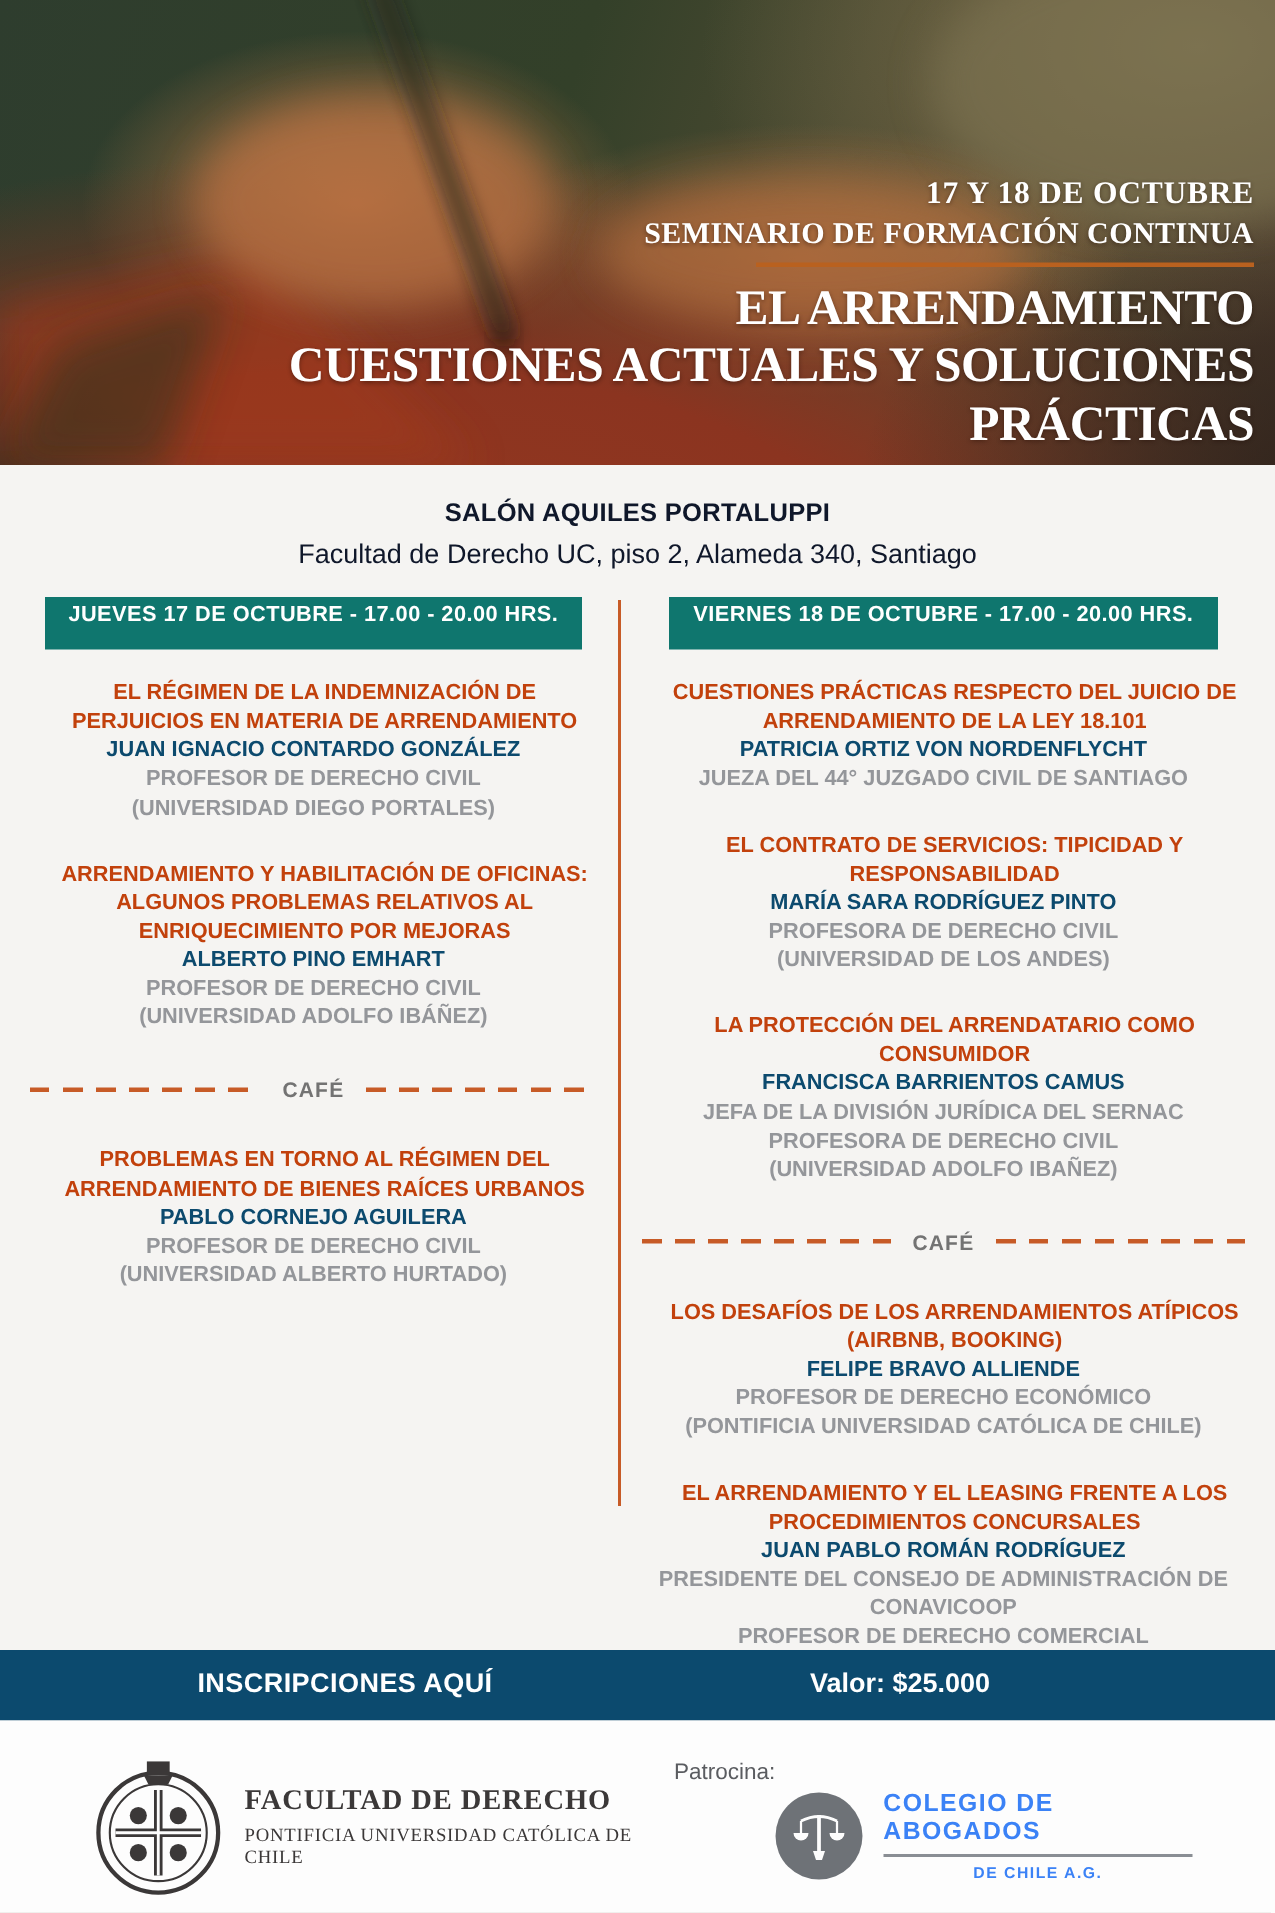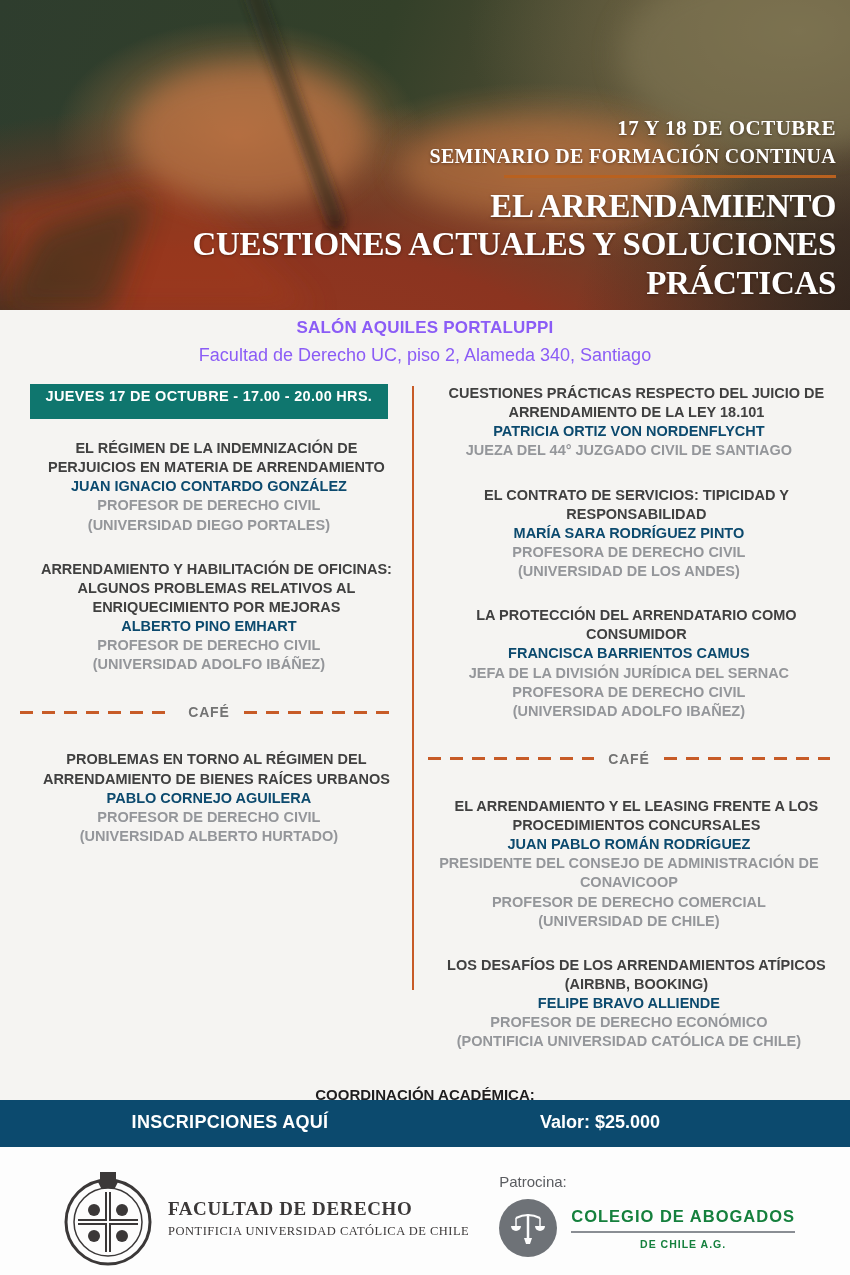--- a/index.html
+++ b/index.html
@@ -27,39 +27,39 @@
     position:absolute; right:14px; bottom:8px; left:0;
     display:flex; flex-direction:column; align-items:flex-end;
     color:#fff; text-align:right; text-shadow:0 1px 3px rgba(30,10,5,.45);font-family:Liberation Serif, serif;
   }
   .hero-date   { font-size:21px; font-weight:700; letter-spacing:.5px; }
   .hero-series { font-size:20px; font-weight:600; letter-spacing:.3px; margin-top:4px; }
   .hero-underline { width:332px; height:3px; background:#b9611f; margin:7px 0 9px; }
   .hero-title  { font-size:33px; font-weight:700; letter-spacing:-.3px; line-height:1.16; }
 
   
-  .venue { text-align:center; padding-top:8px; color:#8b5cf6; }
+  .venue { text-align:center; padding-top:22px; color:#0f172a; }
   .venue-hall    { font-size:17px; font-weight:600; letter-spacing:.2px; }
   .venue-address { font-size:18px; font-weight:400; margin-top:7px; }
 
   
   .schedule {
     display:grid; grid-template-columns:1fr 2px 1.06fr;
     padding:18px 6px 0 6px; align-items:start;
   }
   .vline { width:2px; background:#c75b27; height:604px; margin-top:2px; }
   .col { padding:0 12px; }
   .datebar-wrap { text-align:center; margin:0 0 20px; }
   .datebar {
     display:inline-block; background:#0f766e; color:#fff;
     font-size:14.5px; font-weight:700; letter-spacing:.3px;
     padding:4px 16px 15px;
   }
   .session { text-align:center; margin-bottom:25px; line-height:1.32; }
-  .s-title   { font-size:14.5px; font-weight:700; color:#404040;margin-left:15px; }
+  .s-title   { font-size:14.5px; font-weight:700; color:#c2410c;margin-left:15px; }
   .s-speaker { font-size:14.5px; font-weight:700; color:#0c4a6e; }
   .s-role    { font-size:14.5px; font-weight:700; color:#94969a; }
   .s-affil   { font-size:14.5px; font-weight:700; color:#94969a; }
   .cafe { display:flex; align-items:center; gap:14px; margin:30px 2px 30px; }
   .cafe-line {
     flex:1; height:3px;
     background:repeating-linear-gradient(90deg,#c75b27 0 13px,transparent 13px 22px);
   }
   .cafe-label { font-size:14px; font-weight:700; color:#737373; letter-spacing:.8px; }
 
@@ -86,28 +86,28 @@
   
   .brands {
     position:absolute; left:0; right:0; top:1147px; bottom:0; background:#fdfdfd;
     display:flex; justify-content:space-between; padding:14px 55px 0 58px;
   }
   .brand-left { display:flex; align-items:center; gap:10px; }
   .crest { width:100px; height:100px; }
   .faculty-text { color:#3b3838; font-family:"Liberation Serif","DejaVu Serif",serif; }
   .faculty-name { font-size:19px; font-weight:700; letter-spacing:.6px; }
   .faculty-univ { font-size:12.5px; letter-spacing:.5px; margin-top:4px; }
-  .brand-right { display:flex; flex-direction:column; padding-top:12px; }
+  .brand-right { display:flex; flex-direction:row; padding-top:12px; }
   .sponsor-label { font-size:15px; color:#5a5c60; margin-bottom:9px; }
   .sponsor-row { display:flex; align-items:center; gap:14px; }
   .scales-circle {
     width:58px; height:58px; border-radius:50%; background:#6e7277;
     display:flex; align-items:center; justify-content:center; flex:0 0 auto;
   }
-  .sponsor-text { color:#15803d; }
+  .sponsor-text { color:#3b82f6; }
   .sponsor-name {
     font-size:16.5px; font-weight:700; letter-spacing:1px;
     border-bottom:2px solid #8a8e94; padding-bottom:5px;
   }
   .sponsor-sub { font-size:10.5px; font-weight:700; letter-spacing:1px; text-align:center; margin-top:5px; }
 </style>
 </head>
 <body>
 
 <div class="page">
@@ -173,20 +173,21 @@
         </div>
         <div class="session">
           <div class="s-title">PROBLEMAS EN TORNO AL RÉGIMEN DEL ARRENDAMIENTO DE BIENES RAÍCES URBANOS</div>
           <div class="s-speaker">PABLO CORNEJO AGUILERA</div>
           <div class="s-role">PROFESOR DE DERECHO CIVIL</div>
           <div class="s-affil">(UNIVERSIDAD ALBERTO HURTADO)</div>
         </div>
       </div>
     <div class="vline"></div>
     <div class="col" id="col-1">
+        <div class="datebar-wrap"><span class="datebar">VIERNES 18 DE OCTUBRE - 17.00 - 20.00 HRS.</span></div>
         <div class="session">
           <div class="s-title">CUESTIONES PRÁCTICAS RESPECTO DEL JUICIO DE ARRENDAMIENTO DE LA LEY 18.101</div>
           <div class="s-speaker">PATRICIA ORTIZ VON NORDENFLYCHT</div>
           <div class="s-role">JUEZA DEL 44° JUZGADO CIVIL DE SANTIAGO</div>
         </div>
         <div class="session">
           <div class="s-title">EL CONTRATO DE SERVICIOS: TIPICIDAD Y RESPONSABILIDAD</div>
           <div class="s-speaker">MARÍA SARA RODRÍGUEZ PINTO</div>
           <div class="s-role">PROFESORA DE DERECHO CIVIL</div>
           <div class="s-affil">(UNIVERSIDAD DE LOS ANDES)</div>
@@ -197,31 +198,31 @@
           <div class="s-role">JEFA DE LA DIVISIÓN JURÍDICA DEL SERNAC</div>
           <div class="s-role">PROFESORA DE DERECHO CIVIL</div>
           <div class="s-affil">(UNIVERSIDAD ADOLFO IBAÑEZ)</div>
         </div>
         <div class="cafe">
           <span class="cafe-line"></span>
           <span class="cafe-label">CAFÉ</span>
           <span class="cafe-line"></span>
         </div>
         <div class="session">
+          <div class="s-title">LOS DESAFÍOS DE LOS ARRENDAMIENTOS ATÍPICOS (AIRBNB, BOOKING)</div>
+          <div class="s-speaker">FELIPE BRAVO ALLIENDE</div>
+          <div class="s-role">PROFESOR DE DERECHO ECONÓMICO</div>
+          <div class="s-affil">(PONTIFICIA UNIVERSIDAD CATÓLICA DE CHILE)</div>
+        </div>
+        <div class="session">
           <div class="s-title">EL ARRENDAMIENTO Y EL LEASING FRENTE A LOS PROCEDIMIENTOS CONCURSALES</div>
           <div class="s-speaker">JUAN PABLO ROMÁN RODRÍGUEZ</div>
           <div class="s-role">PRESIDENTE DEL CONSEJO DE ADMINISTRACIÓN DE CONAVICOOP</div>
           <div class="s-role">PROFESOR DE DERECHO COMERCIAL</div>
           <div class="s-affil">(UNIVERSIDAD DE CHILE)</div>
-        </div>
-        <div class="session">
-          <div class="s-title">LOS DESAFÍOS DE LOS ARRENDAMIENTOS ATÍPICOS (AIRBNB, BOOKING)</div>
-          <div class="s-speaker">FELIPE BRAVO ALLIENDE</div>
-          <div class="s-role">PROFESOR DE DERECHO ECONÓMICO</div>
-          <div class="s-affil">(PONTIFICIA UNIVERSIDAD CATÓLICA DE CHILE)</div>
         </div>
       </div>
   </div>
 
   <div class="coordination">
     <div class="coord-heading">COORDINACIÓN ACADÉMICA:</div>
     <div class="coord-names">JOEL GONZÁLEZ CASTILLO - JAIME ALCALDE SILVA</div>
     <div class="coord-sub">Profesores de Derecho Privado (Pontificia Universidad Católica de Chile)</div>
   </div>
 

